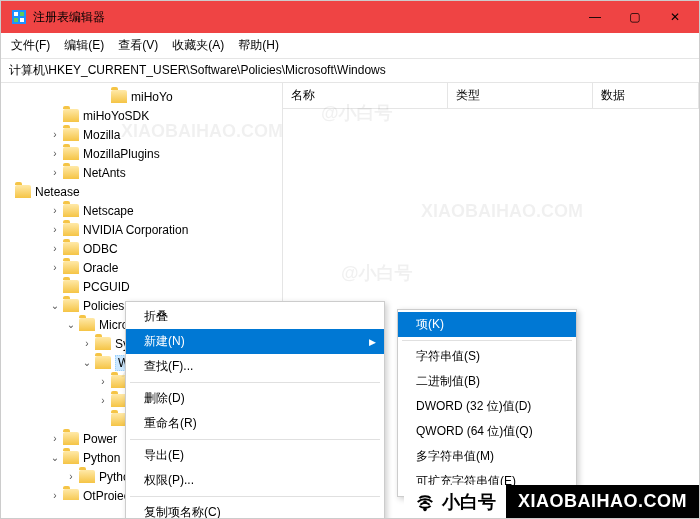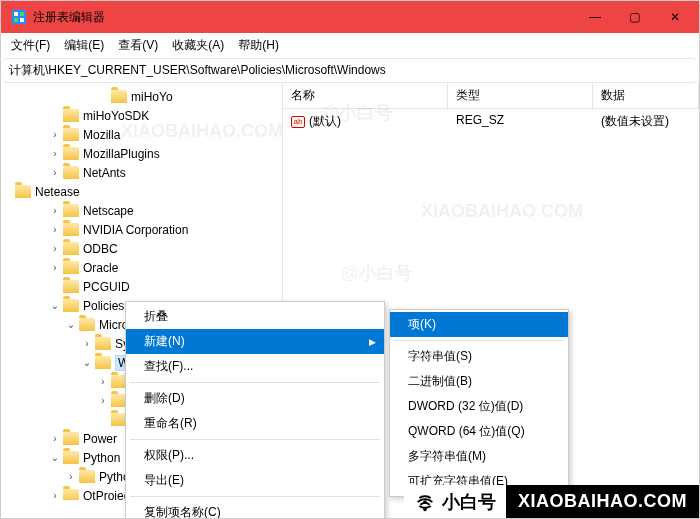--- a/index.html
+++ b/index.html
@@ -4,21 +4,21 @@
 <style>
   * { box-sizing: border-box; margin: 0; padding: 0; font-family: "Microsoft YaHei", "Segoe UI", sans-serif; }
   body { width: 700px; height: 519px; background: #fff; overflow: hidden; position: relative; font-size: 12px; color: #000; border: 1px solid #ccc; }
   .watermark { position: absolute; color: rgba(0,0,0,0.06); font-size: 18px; font-weight: bold; pointer-events: none; z-index: 1; }
   .titlebar { display: flex; align-items: center; height: 32px; padding: 0 4px; background: #ef4444; }
   .app-icon { width: 16px; height: 16px; margin: 0 6px; }
   .title-text { flex: 1; font-size: 12px; }
   .win-btn { width: 40px; height: 28px; display: flex; align-items: center; justify-content: center; }
   .menubar { display: flex; gap: 2px; padding: 2px 4px; font-size: 12px; }
   .menu-item { padding: 2px 6px; }
-  .addressbar { padding: 3px 8px; border-top: 1px solid #e5e5e5; border-bottom: 1px solid #e5e5e5; font-size: 12px; border-radius: 7px; }
+  .addressbar { padding: 3px 8px; border-top: 1px solid #e5e5e5; border-bottom: 1px solid #e5e5e5; font-size: 12px; }
   .content { display: flex; height: calc(100% - 100px); position: relative; }
   .tree-pane { width: 282px; border-right: 1px solid #e5e5e5; overflow: hidden; padding-top: 4px; position: relative; }
   .list-pane { flex: 1; display: flex; flex-direction: column; }
   .list-header { display: flex; font-size: 12px; border-bottom: 1px solid #e5e5e5; }
   .list-header > div { padding: 4px 8px; border-right: 1px solid #e5e5e5; }
   .col-name { width: 165px; }
   .col-type { width: 145px; }
   .col-data { flex: 1; }
   .list-row { display: flex; padding: 2px 0; }
   .list-row > div { padding: 2px 8px; }
@@ -188,50 +188,42 @@
         <span class="label">QtProject</span>
       </div>
     </div>
 
   <div class="list-pane">
     <div class="list-header">
       <div class="col-name">名称</div>
       <div class="col-type">类型</div>
       <div class="col-data">数据</div>
     </div>
-    <div class="list-row">
-      <div class="row-name">
-        <span class="ab-icon">ab</span>
-        <span>(默认)</span>
-      </div>
-      <div class="row-type">REG_SZ</div>
-      <div class="row-data">(数值未设置)</div>
-    </div>
   </div>
 </div>
 
 <div class="ctx-menu" style="left:124px; top:300px; width:260px;">
   <div class="ctx-item">折叠</div>
   <div class="ctx-item hl">
     <span>新建(N)</span>
     <span class="ctx-arrow">▶</span>
   </div>
   <div class="ctx-item">查找(F)...</div>
   <div class="ctx-sep"></div>
   <div class="ctx-item">删除(D)</div>
   <div class="ctx-item">重命名(R)</div>
   <div class="ctx-sep"></div>
+  <div class="ctx-item">导出(E)</div>
   <div class="ctx-item">权限(P)...</div>
-  <div class="ctx-item">导出(E)</div>
   <div class="ctx-sep"></div>
   <div class="ctx-item">复制项名称(C)</div>
 
 </div>
 
-<div class="ctx-menu" style="left:388px; top:308px; width:180px;">
+<div class="ctx-menu" style="left:396px; top:308px; width:180px;">
   <div class="ctx-item hl">项(K)</div>
   <div class="ctx-sep"></div>
   <div class="ctx-item">字符串值(S)</div>
   <div class="ctx-item">二进制值(B)</div>
   <div class="ctx-item">DWORD (32 位)值(D)</div>
   <div class="ctx-item">QWORD (64 位)值(Q)</div>
   <div class="ctx-item">多字符串值(M)</div>
   <div class="ctx-item">可扩充字符串值(E)</div>
 </div>
 

